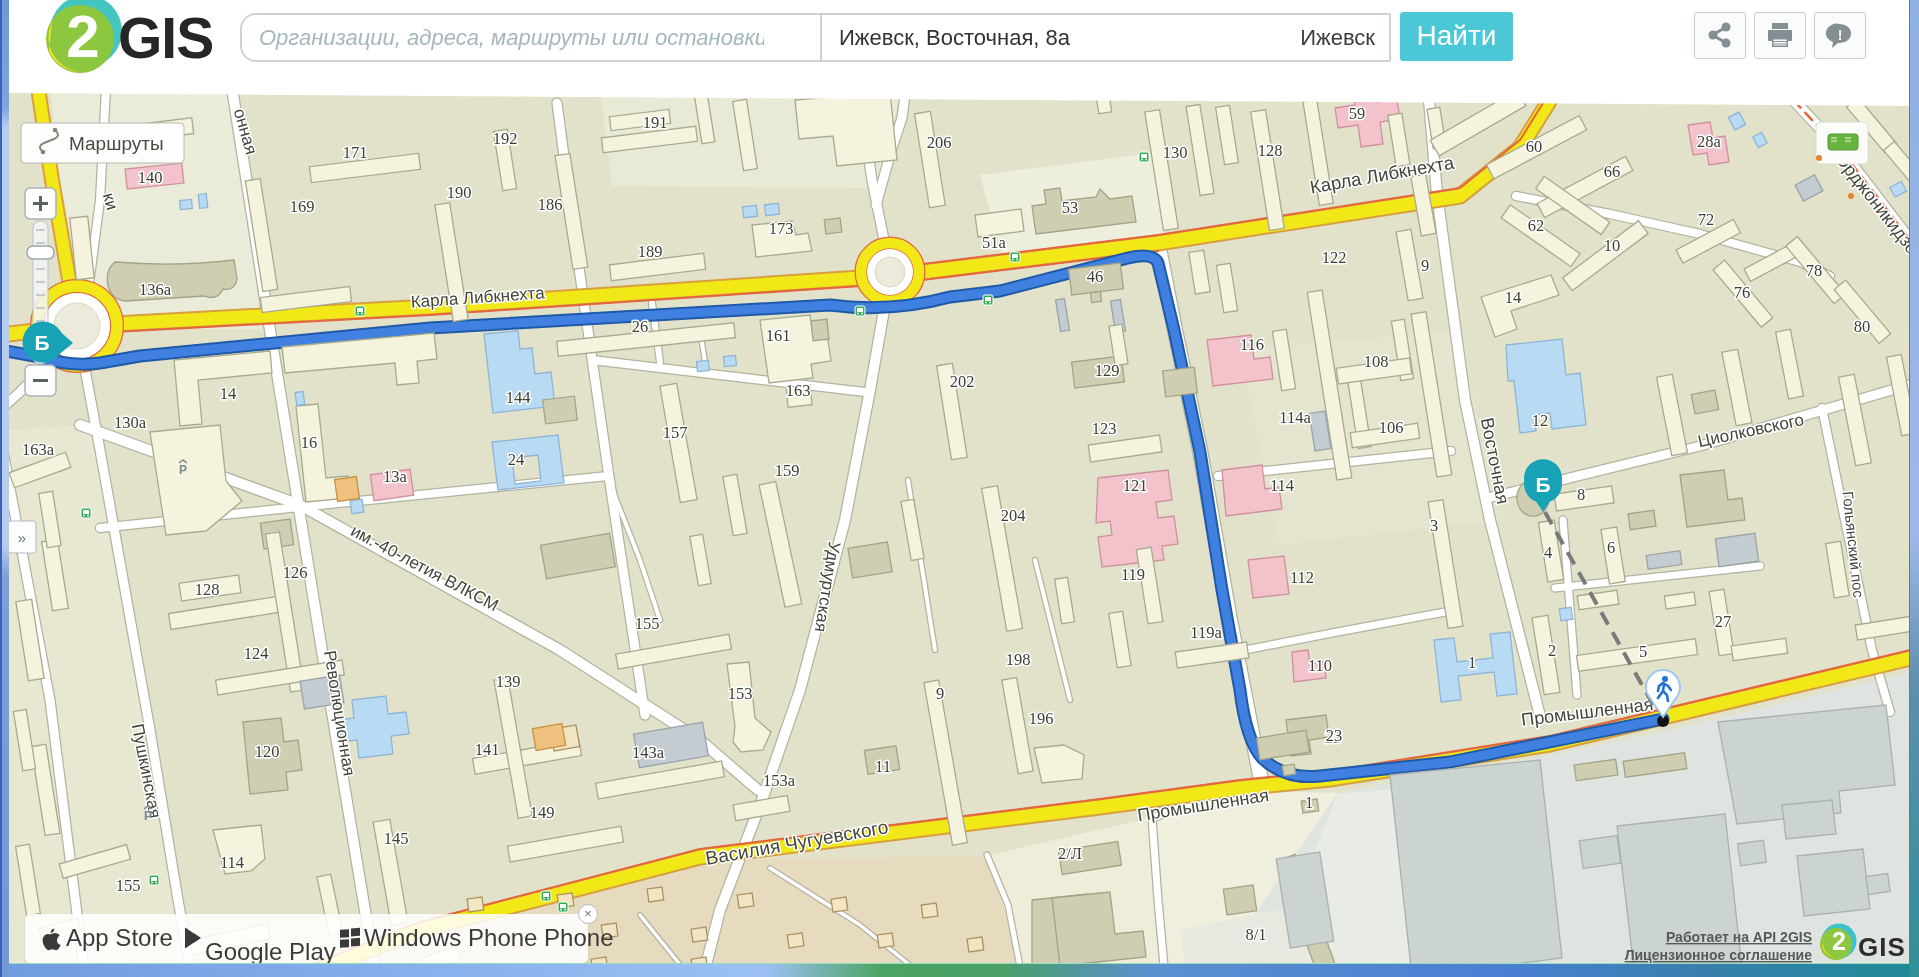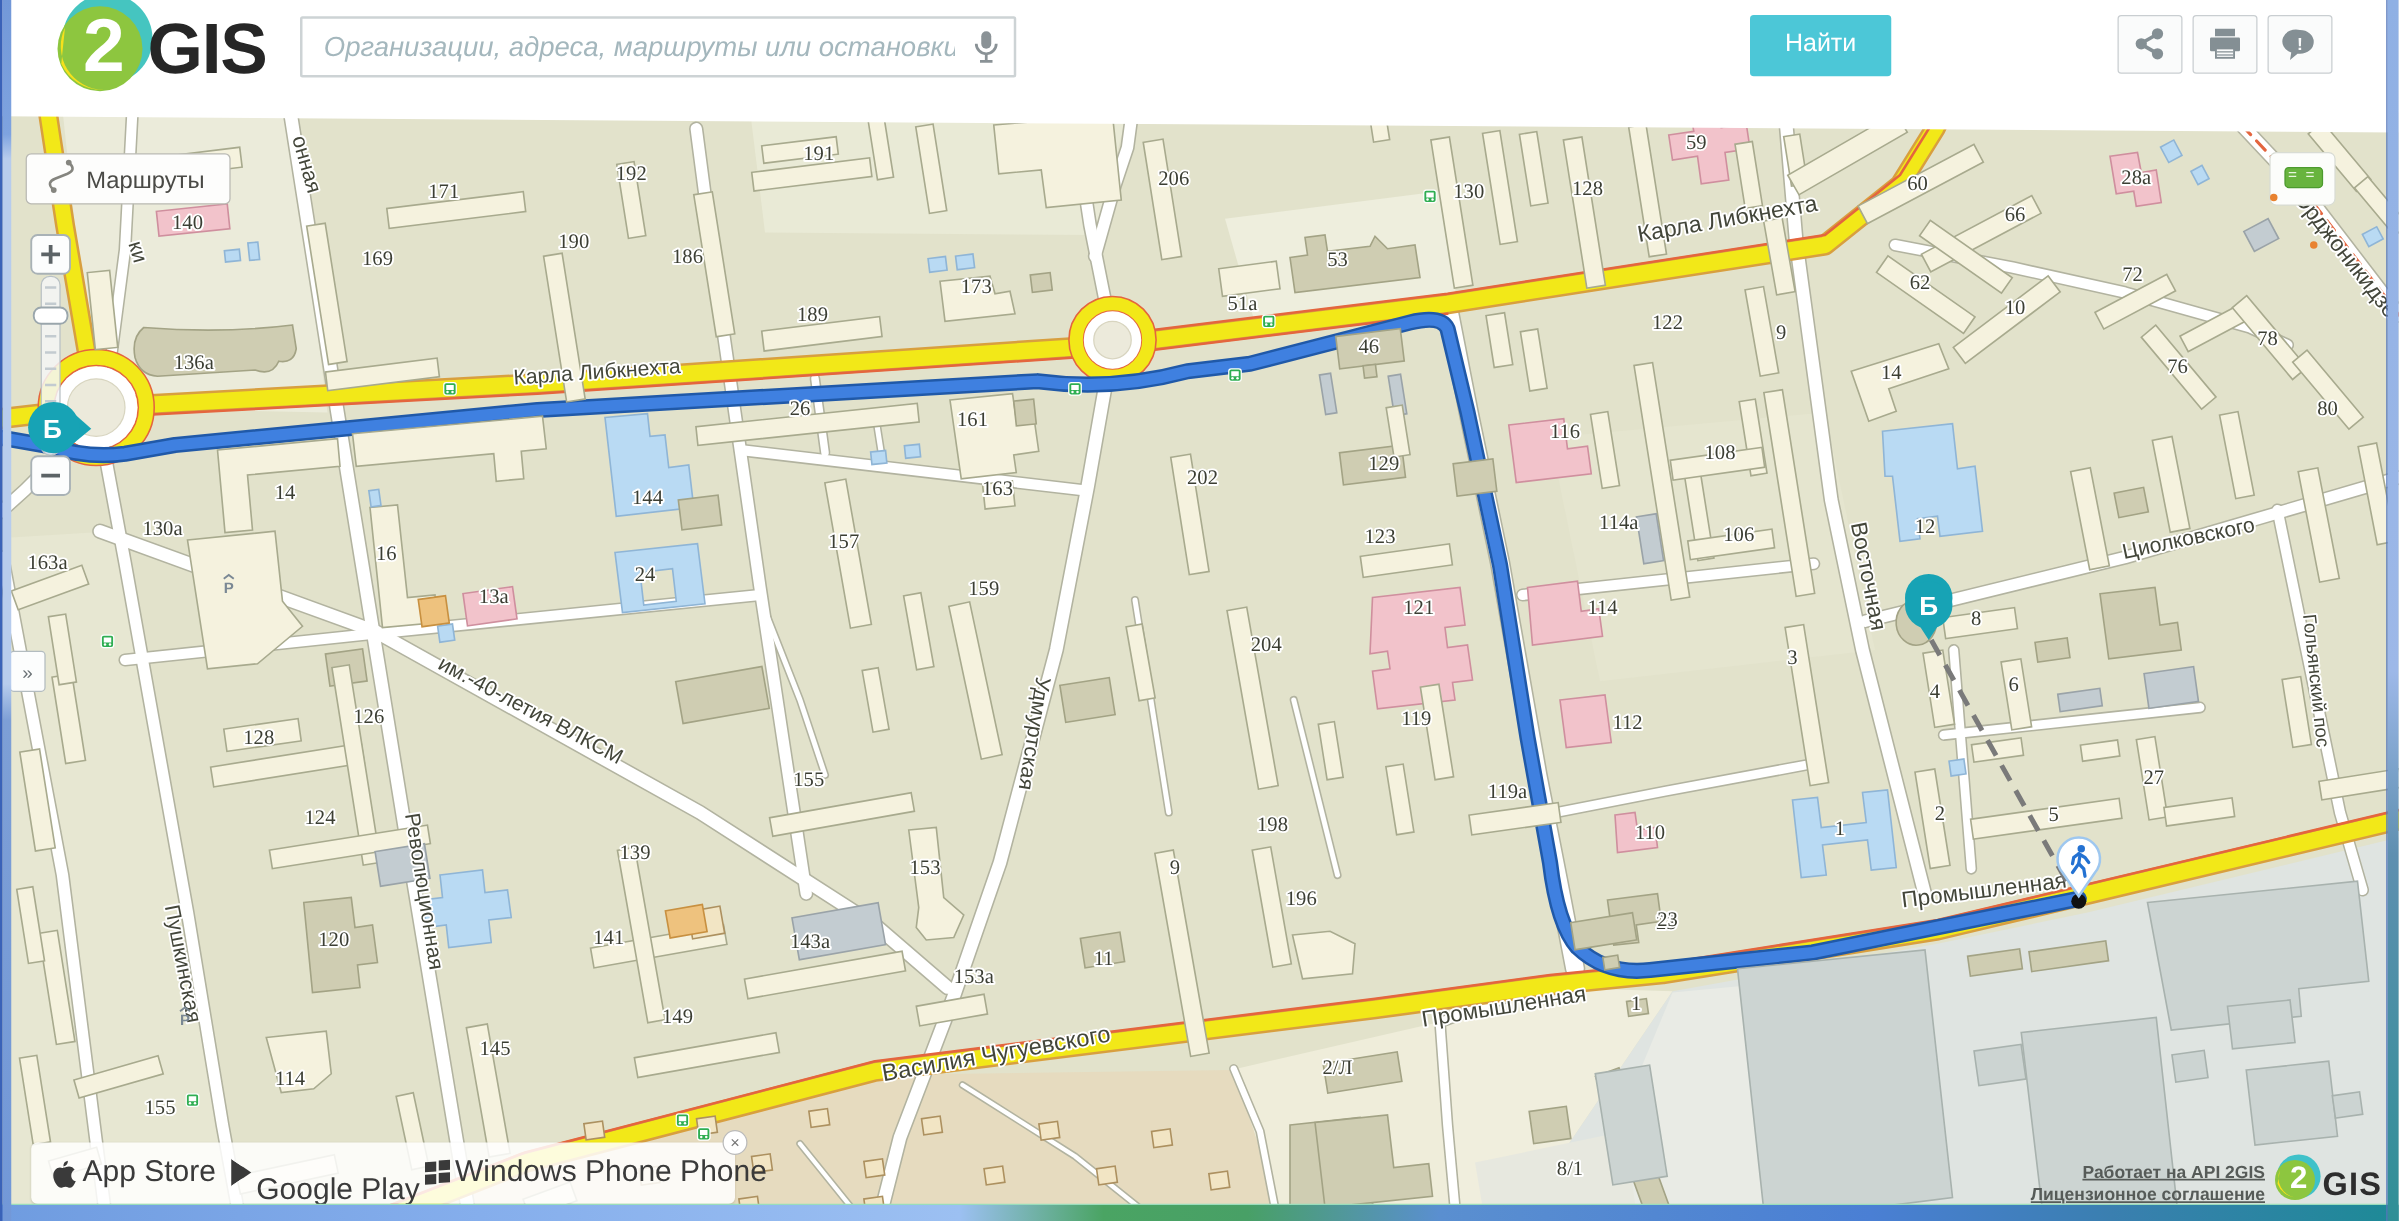--- a/index.html
+++ b/index.html
@@ -588,33 +588,37 @@
 <div id="header">
 
   <svg style="position:absolute;left:42px;top:-3px" width="180" height="80" viewBox="0 0 180 80">
     <circle cx="44" cy="34" r="36" fill="#45c5c0"></circle>
     <circle cx="38" cy="42" r="34" fill="#8dc63f"></circle>
     <path d="M7,54 a36,36 0 0 0 34,21 a35,35 0 0 1 -31,-50 Z" fill="#f5e11c"></path>
     <text x="41" y="60" font-size="60" fill="#ffffff" font-weight="bold" text-anchor="middle" font-family="Liberation Sans">2</text>
     <text x="76" y="61" font-size="57" fill="#262626" font-weight="bold" font-family="Liberation Sans" letter-spacing="-1">GIS</text>
   </svg>
 
-  <div class="inp" style="left:240px;width:573px;">
+  <div class="inp" style="left:240px;width:623px;border-radius:16px;">
     <span style="position:absolute;left:17px;top:10px;color:#a4b7bd;font-style:italic;white-space:nowrap;overflow:hidden;width:505px;">Организации, адреса, маршруты или остановки</span>
 
     <svg style="position:absolute;right:8px;top:8px" width="28" height="30" viewBox="0 0 28 30">
       <rect x="10" y="2" width="8" height="14" rx="4" fill="#8a9296"></rect>
       <path d="M6,12 a8,8 0 0 0 16,0" fill="none" stroke="#8a9296" stroke-width="2.2"></path>
       <line x1="14" y1="20" x2="14" y2="25" stroke="#8a9296" stroke-width="2.2"></line>
       <line x1="9" y1="26" x2="19" y2="26" stroke="#8a9296" stroke-width="2.2"></line>
     </svg>
   </div>
 
-
-  <div style="position:absolute;left:1400px;top:12px;width:113px;height:49px;background:#4cc7d7;border-radius:3px;color:#fff;font-size:20px;text-align:center;line-height:47px;">Найти</div>
+  <div class="inp" style="left:820px;width:571px;">
+    <span style="position:absolute;left:17px;top:10px;color:#333;">Ижевск, Восточная, 8а</span>
+    <span style="position:absolute;right:14px;top:10px;color:#3c3c3c;">Ижевск</span>
+  </div>
+
+  <div style="position:absolute;left:1400px;top:12px;width:113px;height:49px;background:#4cc7d7;border-radius:3px;color:#fff;font-size:28px;text-align:center;line-height:47px;">Найти</div>
 
   <div style="position:absolute;left:1694px;top:12px;width:52px;height:47px;background:#fafbfb;border:1px solid #c9ced1;border-radius:3px;">
     <svg width="50" height="45" viewBox="0 0 50 45">
           <g fill="#848f94">
             <circle cx="31" cy="14" r="4.5"></circle>
             <circle cx="18" cy="22" r="4.5"></circle>
             <circle cx="31" cy="30" r="4.5"></circle>
             <path d="M17,20.5 l14,-8 1.5,2.5 -14,8 Z"></path>
             <path d="M17,23.5 l14,8 1.5,-2.5 -14,-8 Z"></path>
           </g>

